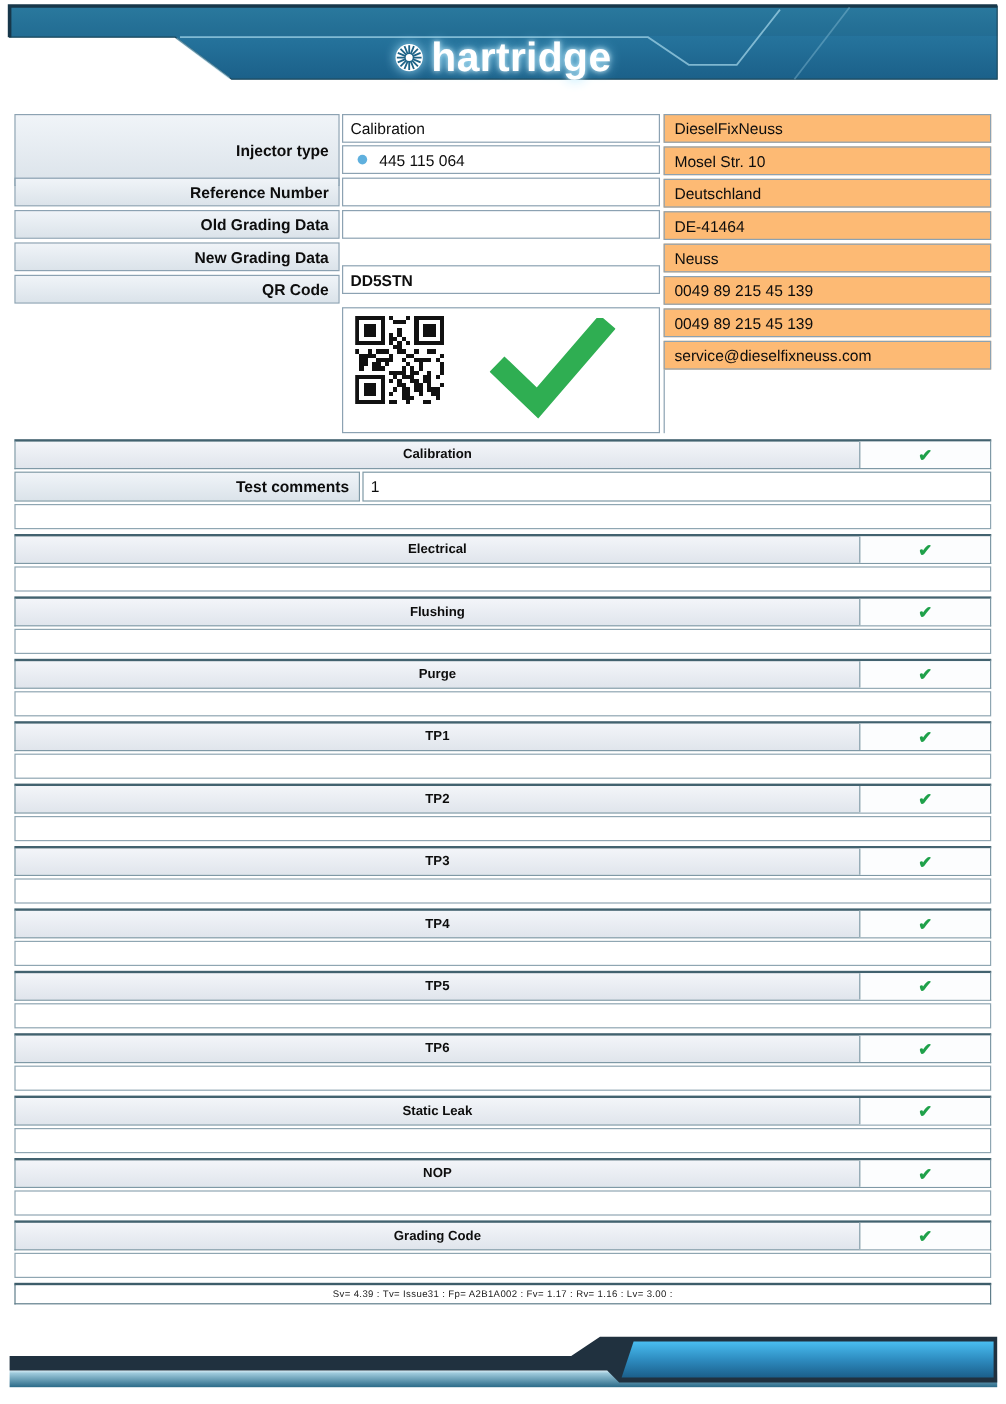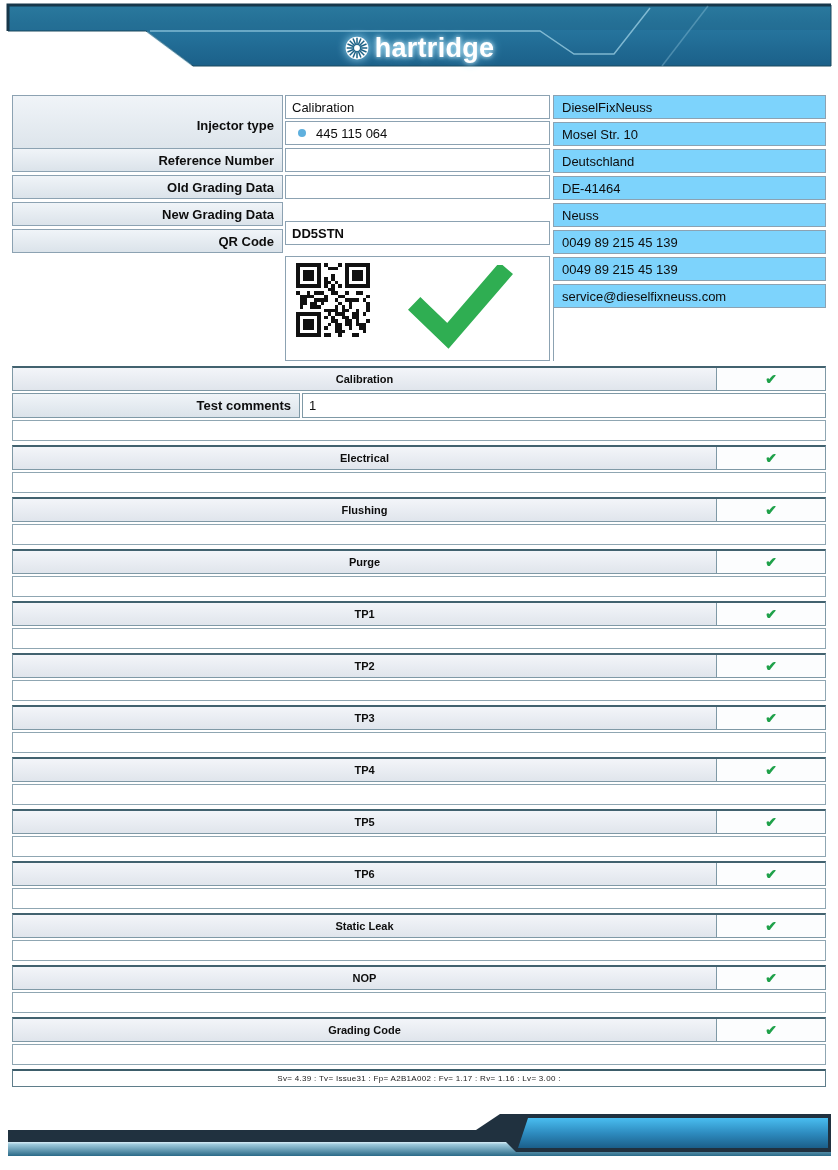--- a/index.html
+++ b/index.html
@@ -2,21 +2,21 @@
 <html><head>
 <meta charset="utf-8">
 <style>
   html,body{margin:0;padding:0;background:#fff;}
   body{width:838px;height:1170px;font-family:"Liberation Sans",sans-serif;color:#0d0d0d;}
   .page{position:relative;width:838px;height:1170px;background:#fff;overflow:hidden;}
 
   
   .banner-top{position:absolute;top:0;left:0;width:838px;height:80px;}
   .brand{position:absolute;top:31px;left:0;width:838px;height:34px;display:flex;align-items:center;justify-content:center;gap:5px;}
-  .brand-text{color:#fff;font-weight:bold;font-size:27px;letter-spacing:.3px;
+  .brand-text{color:#fff;font-weight:bold;font-size:34px;letter-spacing:.3px;
     text-shadow:0 0 10px rgba(150,225,255,.95),0 0 4px rgba(255,255,255,.85);}
   .gear{filter:drop-shadow(0 0 5px rgba(170,230,255,.9));}
 
   
   .info-area{position:absolute;left:12px;top:95px;width:814px;height:270px;}
   .cell{box-sizing:border-box;border:1px solid #8CA2B2;font-size:13px;}
   .lbl{background:linear-gradient(#f0f4f8,#dbe3ea);font-weight:bold;display:flex;align-items:center;justify-content:flex-end;padding-right:8px;}
   .val{background:#fff;display:flex;align-items:center;padding-left:6px;}
   .info-left{position:absolute;left:0;top:0;width:538px;}
   .irow{display:flex;margin-bottom:3px;}
@@ -24,21 +24,21 @@
   .irow .val{flex:1;}
   .h24{height:24px;}
   .vstack{flex:1;display:flex;flex-direction:column;gap:2px;}
   .bullet{display:inline-block;width:8px;height:8px;border-radius:50%;background:#5fb0de;margin:0 10px 0 6px;flex:none;}
   .qr-val{position:absolute;left:273px;top:161px;width:265px;height:105px;background:#fff;
     box-sizing:border-box;border:1px solid #8CA2B2;display:flex;align-items:flex-start;padding:6px 0 0 10px;}
   .qr-box{width:74px;height:74px;}
   .qr-box svg{width:74px;height:74px;shape-rendering:crispEdges;}
   .big-check{margin-left:38px;margin-top:2px;}
   .info-right{position:absolute;left:541px;top:0;width:273px;}
-  .crow{height:24px;margin-bottom:3px;display:flex;align-items:center;padding-left:8px;background:#7dd3fc;}
+  .crow{height:24px;margin-bottom:3px;display:flex;align-items:center;padding-left:8px;background:#fdba74;}
   .right-ext{position:absolute;left:541px;top:213px;height:53px;width:0;border-left:1px solid #8CA2B2;}
 
   
   .tests{position:absolute;left:12px;top:366px;width:814px;}
   .hdr-row{height:25px;display:flex;box-sizing:border-box;border:1px solid #7f99a6;border-top:2px solid #42626f;
     background:linear-gradient(#f3f5f9,#e0e5ec);margin-bottom:2px;}
   .hdr-title{flex:1;display:flex;align-items:center;justify-content:center;font-weight:bold;font-size:11px;}
   .hdr-check{width:108px;flex:none;border-left:1px solid #7f99a6;background:#fcfdfe;display:flex;align-items:center;justify-content:center;}
   .check-glyph{color:#1fa14a;font-size:14px;font-weight:bold;line-height:1;}
   .comment-row{height:25px;display:flex;margin-bottom:2px;}

